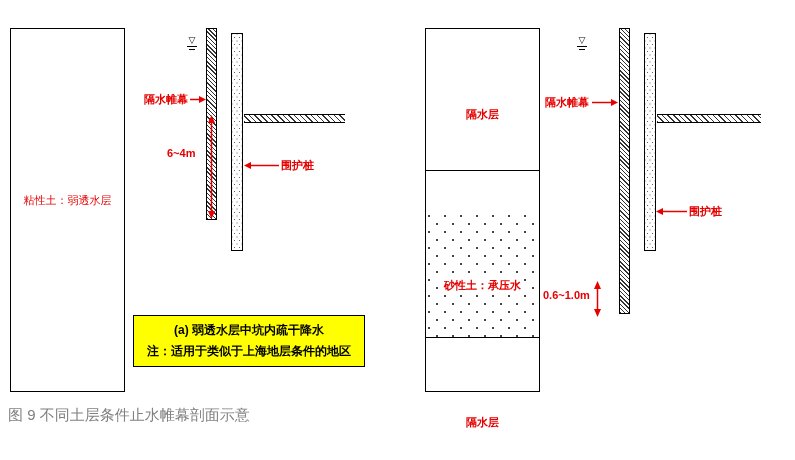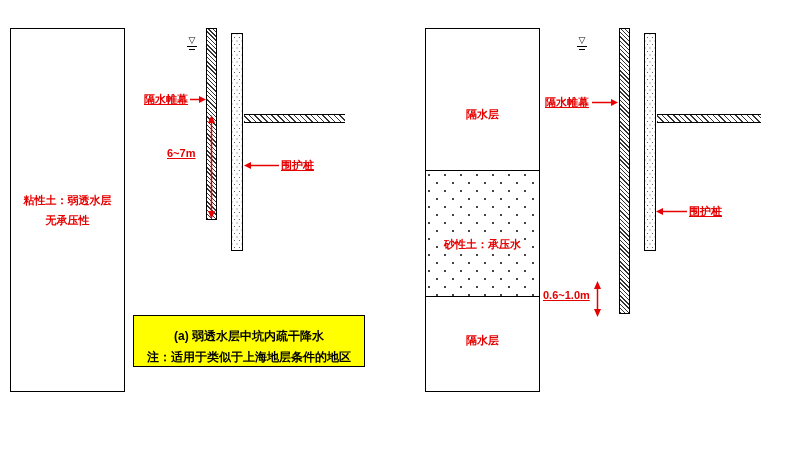--- a/index.html
+++ b/index.html
@@ -1,43 +1,43 @@
 <!DOCTYPE html>
 <html style="--red: #e60000; --yellow: #ffff00; --caption-gray: #808080;"><head>
 <meta charset="utf-8">
 <style>
   html,body{margin:0;padding:0;background:#fff;font-family:"Liberation Sans", sans-serif;}
   .canvas{position:relative;width:795px;height:460px;background:#fff;overflow:hidden;}
 
   
   .box{position:absolute;background:#fff;border:1px solid #000;box-sizing:border-box;}
-  .rlabel{position:absolute;color:var(--red,#e60000);font-weight:bold;font-size:11px;line-height:1.25;white-space:nowrap;text-decoration:underline;}
+  .rlabel{position:absolute;color:var(--red,#e60000);font-weight:bold;font-size:11px;line-height:1.25;white-space:nowrap;}
   .hatch{background:repeating-linear-gradient(45deg,#333 0px,#333 1px,#fff 1px,#fff 3px);}
   .hatch-lite{background:repeating-linear-gradient(45deg,#333 0px,#333 1px,#fff 1px,#fff 4px);}
   .stipple{background-color:#fff;
     background-image:radial-gradient(circle,#666 .8px,transparent 1px),radial-gradient(circle,#666 .8px,transparent 1px);
     background-size:5px 7px,5px 7px;background-position:0 0,2.5px 3.5px;}
   .sand{background-color:#fff;
     background-image:radial-gradient(circle,#444 1px,transparent 1.3px),radial-gradient(circle,#444 1px,transparent 1.3px);
     background-size:16px 16px,16px 16px;background-position:3px 4px,11px 12px;}
 
   
   .soil-a{left:10px;top:28px;width:115px;height:364px;}
-  .soil-a .soil-label{position:absolute;left:0;right:0;top:162px;text-align:center;color:var(--red,#e60000);font-weight:bold;font-size:11px;line-height:1.8;}
+  .soil-a .soil-label{position:absolute;left:0;right:0;top:162px;text-align:center;color:var(--red,#e60000);font-weight:normal;font-size:11px;line-height:1.8;}
   .curtain-a{left:206px;top:28px;width:11px;height:192px;border:1px solid #000;box-sizing:border-box;position:absolute;}
   .pile-a{left:231px;top:33px;width:12px;height:218px;border:1px solid #000;box-sizing:border-box;position:absolute;}
   .ground-a{left:244px;top:114px;width:101px;height:9px;border-top:1px solid #000;border-bottom:1px solid #000;box-sizing:border-box;position:absolute;}
   .water-a{left:184px;top:36px;}
   .curtain-label-a{left:144px;top:93px;}
   .dim-label-a{left:167px;top:147px;}
   .pile-label-a{left:281px;top:159px;}
   .note-a{left:133px;top:315px;width:232px;height:52px;}
 
   
-  .soil-b{left:425px;top:28px;width:115px;height:364px;display:flex;flex-direction:column;}
+  .soil-b{left:425px;top:28px;width:115px;height:364px;display:flex;flex-direction:column;gap:41px;}
   .layer{position:relative;box-sizing:border-box;}
   .layer-top{height:142px;border-bottom:1px solid #000;}
   .layer-mid{height:126px;border-bottom:1px solid #000;}
   .layer-bot{flex:1;}
   .llabel{position:absolute;left:0;right:0;text-align:center;color:var(--red,#e60000);font-weight:bold;font-size:11px;white-space:nowrap;}
   .layer-top .llabel{top:78px;}
   .layer-mid .llabel{top:66px;}
   .layer-mid .llabel span{background:#fff;padding:0 3px;}
   .layer-bot .llabel{top:36px;}
   .curtain-b{left:619px;top:28px;width:11px;height:286px;border:1px solid #000;box-sizing:border-box;position:absolute;}
@@ -50,53 +50,52 @@
   .note-b{left:611px;top:329px;width:181px;height:50px;}
 
   
   .water{position:absolute;width:16px;text-align:center;}
   .water .tri{display:block;font-size:9px;line-height:8px;color:#000;}
   .water .wl{display:block;height:1px;background:#000;margin:2px auto 0;}
   .water .wl1{width:10px;}
   .water .wl2{width:6px;}
 
   
-  .note{position:absolute;background:var(--yellow,#ffff00);border:1px solid #000;box-sizing:border-box;text-align:center;padding-top:12px;}
+  .note{position:absolute;background:var(--yellow,#ffff00);border:1px solid #000;box-sizing:border-box;text-align:center;padding-top:6px;}
   .note-title{font-weight:bold;font-size:12px;color:#000;white-space:nowrap;}
   .note-text{font-weight:bold;font-size:12px;color:#000;margin-top:4px;white-space:nowrap;}
   .note-b .note-text{font-size:10px;letter-spacing:-0.2px;}
   .note-b .note-title{font-size:11.5px;}
 
   .arrow-layer{position:absolute;left:0;top:0;pointer-events:none;}
   .caption{position:absolute;left:8px;top:406px;font-size:15px;color:var(--caption-gray,#808080);}
 </style>
 </head>
 <body>
 
 <div class="canvas">
 
   <div class="box soil-a">
     <div class="soil-label">
       <div>粘性土：弱透水层</div>
-      <div>无承压性</div>
     </div>
   </div>
 
   <div class="curtain-a hatch"></div>
   <div class="pile-a stipple"></div>
   <div class="ground-a hatch-lite"></div>
 
   <div class="water water-a">
     <span class="tri">▽</span>
     <i class="wl wl1"></i>
     <i class="wl wl2"></i>
   </div>
 
   <span class="rlabel curtain-label-a">隔水帷幕</span>
-  <span class="rlabel dim-label-a">6~7m</span>
+  <span class="rlabel dim-label-a">6~4m</span>
   <span class="rlabel pile-label-a">围护桩</span>
 
   <div class="note note-a">
     <div class="note-title">(a) 弱透水层中坑内疏干降水</div>
     <div class="note-text">注：适用于类似于上海地层条件的地区</div>
   </div>
 
   <div class="box soil-b">
     <div class="layer layer-top">
       <div class="llabel">隔水层</div>
@@ -152,13 +151,14 @@
       <polygon points="656,211.5 663,208 663,215" fill="#e60000"></polygon>
     </g>
 
     <g>
       <line x1="597.5" y1="287" x2="597.5" y2="311" stroke="#e60000" stroke-width="1.5"></line>
       <polygon points="597.5,281 594,289 601,289" fill="#e60000"></polygon>
       <polygon points="597.5,317 594,309 601,309" fill="#e60000"></polygon>
     </g>
   </svg>
 
+  <div class="caption">图 9 不同土层条件止水帷幕剖面示意</div>
 </div>
 
 </body></html>

